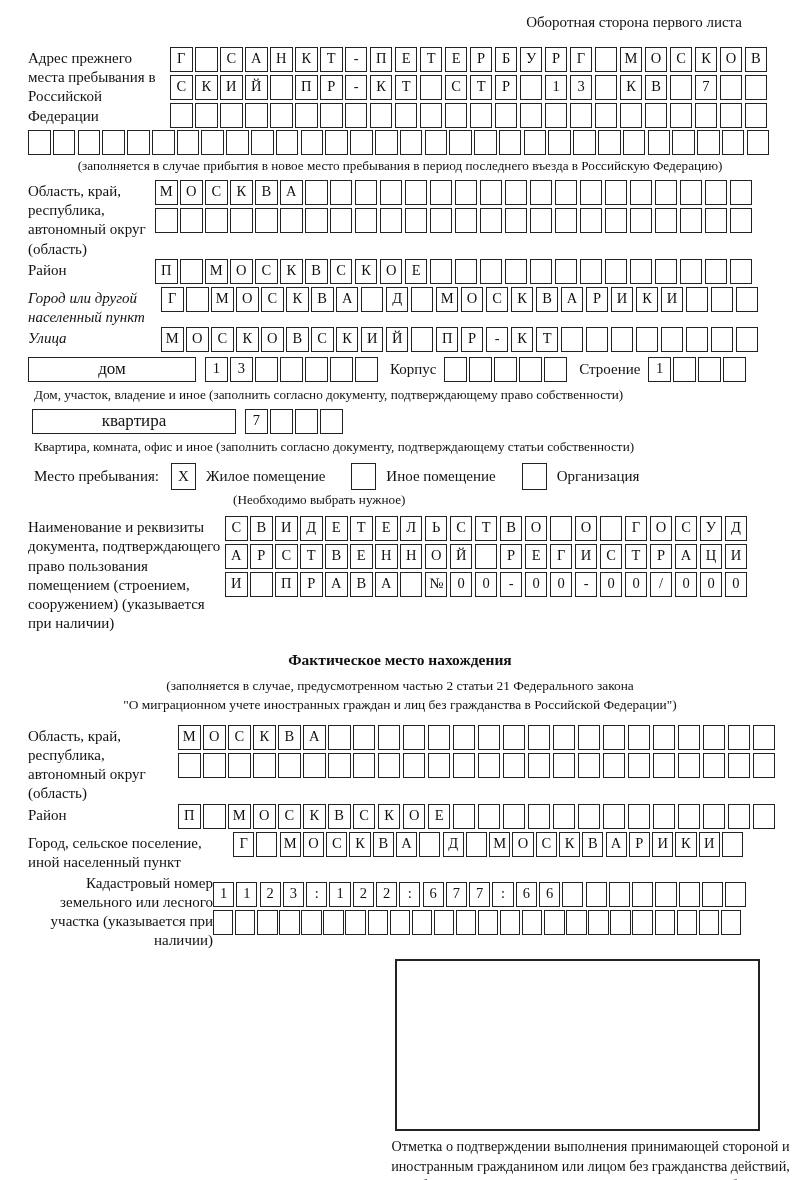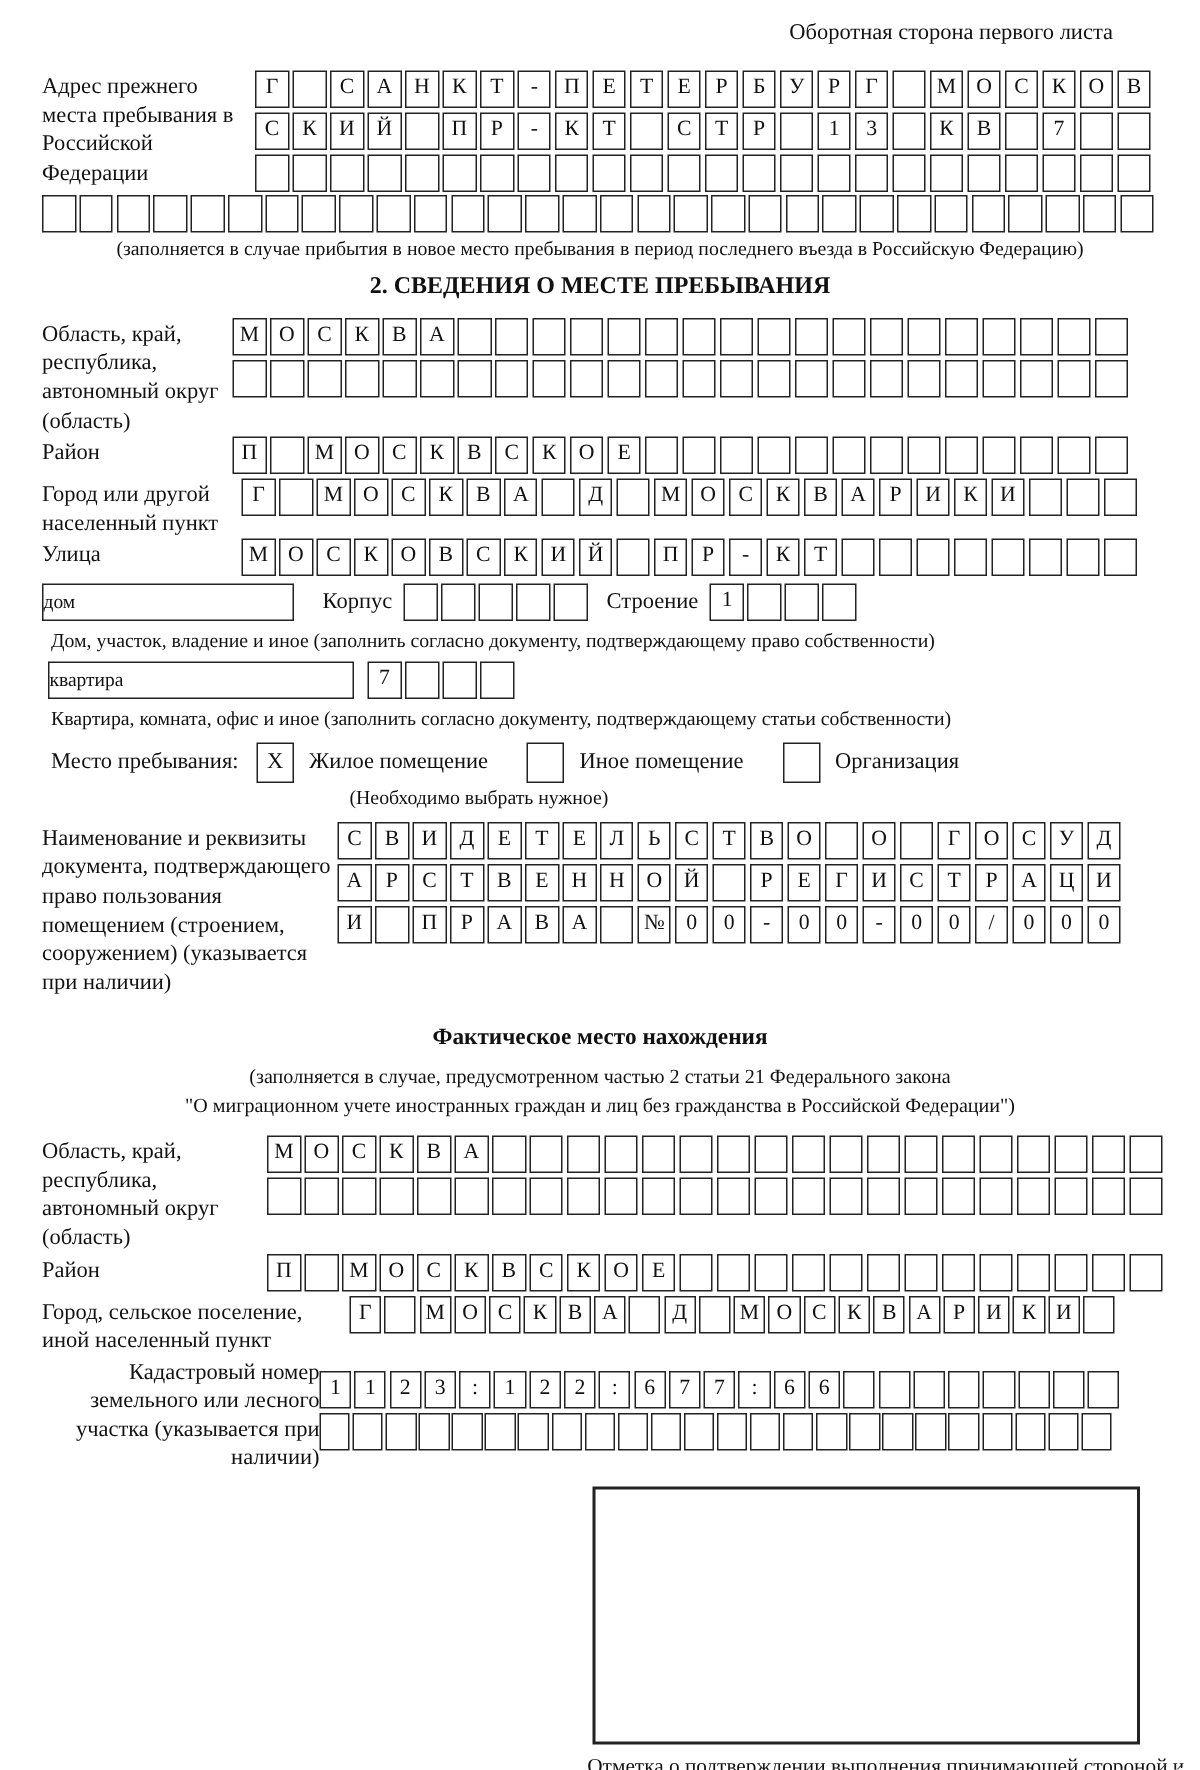--- a/index.html
+++ b/index.html
@@ -7,21 +7,21 @@
     width:800px;height:1180px;box-sizing:border-box;
     padding:14px 28px 0 28px;
     font-family:"Liberation Serif","DejaVu Serif",serif;
     color:#111;overflow:hidden;border-radius:19px;
   }
   .hdr{text-align:right;font-size:15px;padding-right:30px;margin-bottom:16px;}
   .flexrow{display:flex;align-items:flex-start;}
   .lbl{font-size:15px;line-height:1.28;padding-top:2px;flex-shrink:0;}
   .w142{width:142px;}
   .w127{width:127px;}
-  .w133{width:133px;}
+  .w133{width:133px;font-style:italic;}
   .w197{width:197px;}
   .w150{width:150px;}
   .w205{width:205px;}
   .w185{width:185px;text-align:right;}
   .rows{flex-grow:1;}
   .cellrow{height:25px;margin-bottom:3px;white-space:nowrap;}
   .cell{
     display:inline-block;box-sizing:border-box;
     width:22.6px;height:25px;border:1.7px solid #222;margin-right:2.4px;
     text-align:center;font-size:14.5px;line-height:21px;vertical-align:top;
@@ -31,21 +31,21 @@
   .fullrow .cell{width:22.6px;margin-right:2.2px;}
   .fullrow{margin-top:2px;}
   .note{font-size:13.2px;margin:1px 0 6px 0;}
   .center{text-align:center;}
   .leftnote{margin-left:6px;}
   .sec-title{text-align:center;font-weight:bold;font-size:16px;margin:8px 0 12px 0;}
   .sub-title{text-align:center;font-weight:bold;font-size:15.5px;margin:18px 0 8px 0;}
   .inlinebar{display:flex;align-items:flex-start;margin:2px 0 2px 0;}
   .widebox{
     box-sizing:border-box;border:1.7px solid #222;height:25px;
-    line-height:22px;text-align:left;font-size:13px;flex-shrink:0;
+    line-height:22px;text-align:center;font-size:17px;flex-shrink:0;
   }
   .wb-dom{width:168px;margin-right:9px;}
   .wb-kv{width:204px;margin-left:4px;margin-right:9px;}
   .bar-lbl{font-size:15px;line-height:25px;margin:0 8px 0 10px;}
   .stay{display:flex;align-items:center;font-size:15px;margin:8px 0 2px 6px;}
   .checkbox{
     box-sizing:border-box;width:25px;height:27px;border:1.7px solid #222;
     display:inline-block;text-align:center;line-height:24px;font-size:15px;flex-shrink:0;
   }
   .stay .t1{margin-right:12px;}
@@ -68,21 +68,20 @@
     <div class="lbl w142">Адрес прежнего места пребывания в Российской Федерации</div>
     <div class="rows">
       <div class="cellrow"><span class="cell">Г</span><span class="cell"></span><span class="cell">С</span><span class="cell">А</span><span class="cell">Н</span><span class="cell">К</span><span class="cell">Т</span><span class="cell">-</span><span class="cell">П</span><span class="cell">Е</span><span class="cell">Т</span><span class="cell">Е</span><span class="cell">Р</span><span class="cell">Б</span><span class="cell">У</span><span class="cell">Р</span><span class="cell">Г</span><span class="cell"></span><span class="cell">М</span><span class="cell">О</span><span class="cell">С</span><span class="cell">К</span><span class="cell">О</span><span class="cell">В</span></div>
       <div class="cellrow"><span class="cell">С</span><span class="cell">К</span><span class="cell">И</span><span class="cell">Й</span><span class="cell"></span><span class="cell">П</span><span class="cell">Р</span><span class="cell">-</span><span class="cell">К</span><span class="cell">Т</span><span class="cell"></span><span class="cell">С</span><span class="cell">Т</span><span class="cell">Р</span><span class="cell"></span><span class="cell">1</span><span class="cell">3</span><span class="cell"></span><span class="cell">К</span><span class="cell">В</span><span class="cell"></span><span class="cell">7</span><span class="cell"></span><span class="cell"></span></div>
       <div class="cellrow mb0"><span class="cell"></span><span class="cell"></span><span class="cell"></span><span class="cell"></span><span class="cell"></span><span class="cell"></span><span class="cell"></span><span class="cell"></span><span class="cell"></span><span class="cell"></span><span class="cell"></span><span class="cell"></span><span class="cell"></span><span class="cell"></span><span class="cell"></span><span class="cell"></span><span class="cell"></span><span class="cell"></span><span class="cell"></span><span class="cell"></span><span class="cell"></span><span class="cell"></span><span class="cell"></span><span class="cell"></span></div>
     </div>
   </div>
   <div class="cellrow fullrow"><span class="cell"></span><span class="cell"></span><span class="cell"></span><span class="cell"></span><span class="cell"></span><span class="cell"></span><span class="cell"></span><span class="cell"></span><span class="cell"></span><span class="cell"></span><span class="cell"></span><span class="cell"></span><span class="cell"></span><span class="cell"></span><span class="cell"></span><span class="cell"></span><span class="cell"></span><span class="cell"></span><span class="cell"></span><span class="cell"></span><span class="cell"></span><span class="cell"></span><span class="cell"></span><span class="cell"></span><span class="cell"></span><span class="cell"></span><span class="cell"></span><span class="cell"></span><span class="cell"></span><span class="cell"></span></div>
   <div class="note center">(заполняется в случае прибытия в новое место пребывания в период последнего въезда в Российскую Федерацию)</div>
 
-  <div class="sec-title">2. СВЕДЕНИЯ О МЕСТЕ ПРЕБЫВАНИЯ</div>
 
   <div class="flexrow">
     <div class="lbl w127">Область, край, республика, автономный округ (область)</div>
     <div class="rows">
       <div class="cellrow"><span class="cell">М</span><span class="cell">О</span><span class="cell">С</span><span class="cell">К</span><span class="cell">В</span><span class="cell">А</span><span class="cell"></span><span class="cell"></span><span class="cell"></span><span class="cell"></span><span class="cell"></span><span class="cell"></span><span class="cell"></span><span class="cell"></span><span class="cell"></span><span class="cell"></span><span class="cell"></span><span class="cell"></span><span class="cell"></span><span class="cell"></span><span class="cell"></span><span class="cell"></span><span class="cell"></span><span class="cell"></span></div>
       <div class="cellrow"><span class="cell"></span><span class="cell"></span><span class="cell"></span><span class="cell"></span><span class="cell"></span><span class="cell"></span><span class="cell"></span><span class="cell"></span><span class="cell"></span><span class="cell"></span><span class="cell"></span><span class="cell"></span><span class="cell"></span><span class="cell"></span><span class="cell"></span><span class="cell"></span><span class="cell"></span><span class="cell"></span><span class="cell"></span><span class="cell"></span><span class="cell"></span><span class="cell"></span><span class="cell"></span><span class="cell"></span></div>
     </div>
   </div>
 
   <div class="flexrow">
@@ -101,20 +100,21 @@
 
   <div class="flexrow">
     <div class="lbl w133">Улица</div>
     <div class="rows">
       <div class="cellrow"><span class="cell">М</span><span class="cell">О</span><span class="cell">С</span><span class="cell">К</span><span class="cell">О</span><span class="cell">В</span><span class="cell">С</span><span class="cell">К</span><span class="cell">И</span><span class="cell">Й</span><span class="cell"></span><span class="cell">П</span><span class="cell">Р</span><span class="cell">-</span><span class="cell">К</span><span class="cell">Т</span><span class="cell"></span><span class="cell"></span><span class="cell"></span><span class="cell"></span><span class="cell"></span><span class="cell"></span><span class="cell"></span><span class="cell"></span></div>
     </div>
   </div>
 
   <div class="inlinebar">
     <div class="widebox wb-dom">дом</div>
+    <div class="cellrow"><span class="cell">1</span><span class="cell">3</span><span class="cell"></span><span class="cell"></span><span class="cell"></span><span class="cell"></span><span class="cell"></span></div>
     <div class="bar-lbl">Корпус</div>
     <div class="cellrow"><span class="cell"></span><span class="cell"></span><span class="cell"></span><span class="cell"></span><span class="cell"></span></div>
     <div class="bar-lbl">Строение</div>
     <div class="cellrow"><span class="cell">1</span><span class="cell"></span><span class="cell"></span><span class="cell"></span></div>
   </div>
   <div class="note leftnote">Дом, участок, владение и иное (заполнить согласно документу, подтверждающему право собственности)</div>
 
   <div class="inlinebar">
     <div class="widebox wb-kv">квартира</div>
     <div class="cellrow"><span class="cell">7</span><span class="cell"></span><span class="cell"></span><span class="cell"></span></div>

